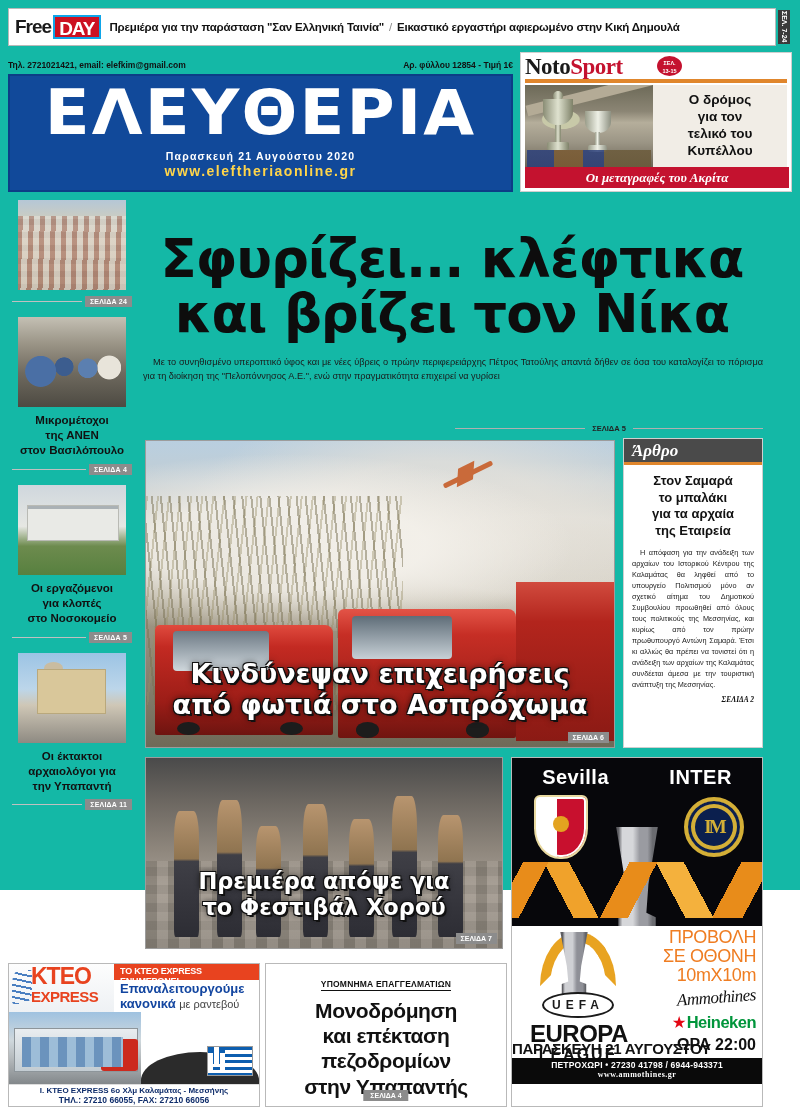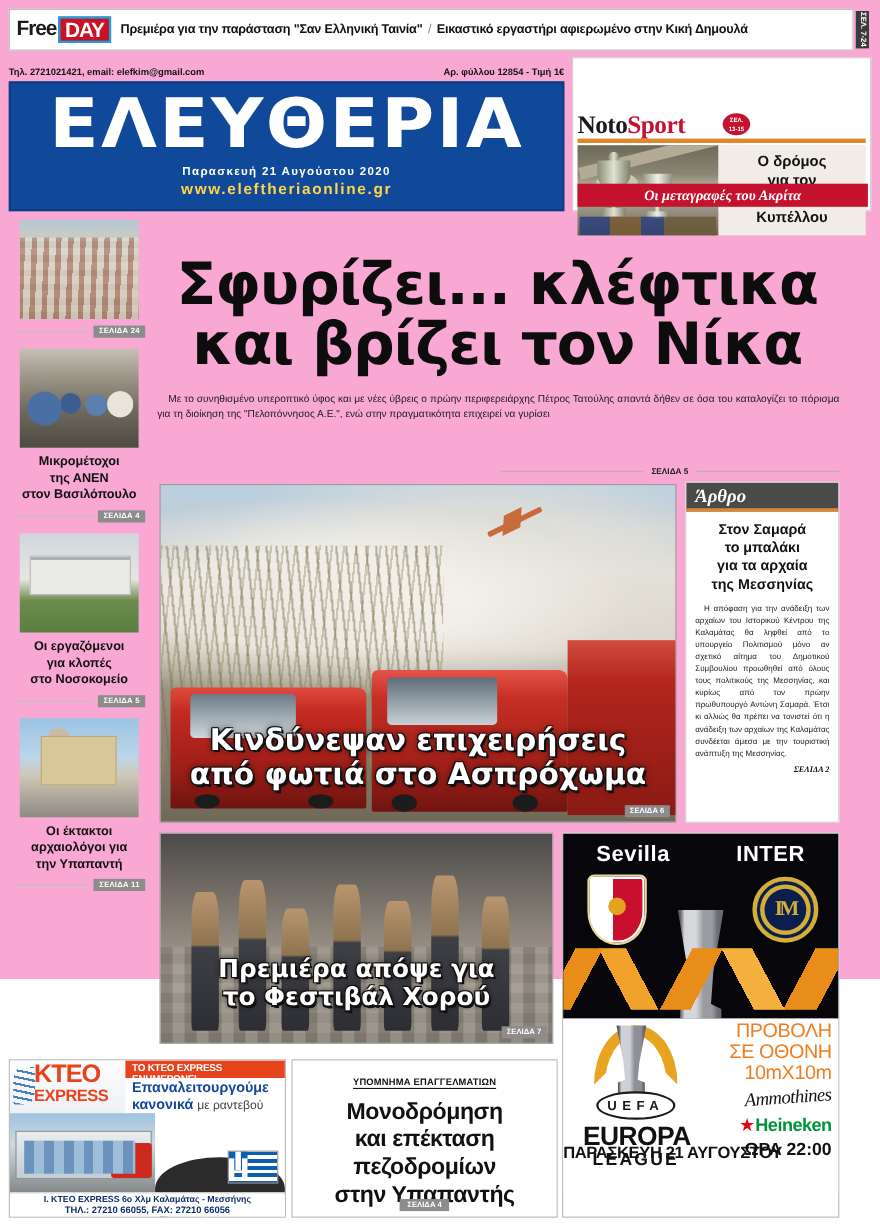--- a/index.html
+++ b/index.html
@@ -2,21 +2,21 @@
 <html><head>
 <meta charset="utf-8">
 <style>
   * { box-sizing: border-box; margin: 0; padding: 0; }
   html, body {
     width: 800px; height: 1114px;
     background: #ffffff;
     font-family: "Liberation Sans", "DejaVu Sans", sans-serif;
     overflow: hidden;
   }
-  .page { position: relative; width: 800px; height: 890px; background:#f9a8d4; }
+  .page { position: relative; width: 800px; height: 890px; background:#14b8a6; }
 
   
   .freeday-bar {
     position:absolute; left:8px; top:8px; width:768px; height:38px;
     border:1px solid #b9b9b9; background:#fff;
     display:flex; align-items:center; padding:0 4px;
   }
   .freeday-logo {
     display:flex; align-items:stretch; height:24px; margin-right:9px; flex:0 0 auto;
   }
@@ -65,21 +65,21 @@
   .masthead-url {
     color:#ffd54a; font-size:14px; font-weight:bold; letter-spacing:1.5px;
     margin-top:1px;
   }
 
   
   .notosport {
     position:absolute; left:520px; top:52px; width:272px; height:140px;
     border:1px solid #cfcfcf; background:#fff;
   }
-  .ns-logo-row { position:relative; height:26px; padding:1px 4px 0 4px;margin-top:47px; }
+  .ns-logo-row { position:relative; height:26px; padding:1px 4px 0 4px; }
   .ns-logo {
     font-family:"Liberation Serif","DejaVu Serif",serif; font-weight:bold;
     font-size:23px; color:#1a1a1a; letter-spacing:-0.5px; line-height:25px;
   }
   .ns-logo .red { color:#c4122f; }
   .ns-badge {
     position:absolute; left:136px; top:3px; width:25px; height:20px;
     background:#c4122f; color:#fff; border-radius:50%;
     font-size:5.5px; font-weight:bold; text-align:center; line-height:8px;
     padding-top:3px;
@@ -593,21 +593,21 @@
     </div>
     <div class="photo-ref">ΣΕΛΙΔΑ 6</div>
   </div>
 
   <div class="arthro">
     <div class="arthro-head">Άρθρο</div>
     <div class="arthro-title">
       <div>Στον Σαμαρά</div>
       <div>το μπαλάκι</div>
       <div>για τα αρχαία</div>
-      <div>της Μεσσηνίας</div>
+      <div>της Εταιρεία</div>
     </div>
     <div class="arthro-body">Η απόφαση για την ανάδειξη των αρχαίων του Ιστορικού Κέντρου της Καλαμάτας θα ληφθεί από το υπουργείο Πολιτισμού μόνο αν σχετικό αίτημα του Δημοτικού Συμβουλίου προωθηθεί από όλους τους πολιτικούς της Μεσσηνίας, και κυρίως από τον πρώην πρωθυπουργό Αντώνη Σαμαρά. Έτσι κι αλλιώς θα πρέπει να τονιστεί ότι η ανάδειξη των αρχαίων της Καλαμάτας συνδέεται άμεσα με την τουριστική ανάπτυξη της Μεσσηνίας.</div>
     <div class="arthro-ref">ΣΕΛΙΔΑ 2</div>
   </div>
 
   <div class="dance-photo">
     <div class="dancer d1"></div>
     <div class="dancer d2"></div>
     <div class="dancer d3"></div>
     <div class="dancer d4"></div>
@@ -646,20 +646,24 @@
         <div class="el-promo">
           <div>ΠΡΟΒΟΛΗ</div>
           <div>ΣΕ ΟΘΟΝΗ</div>
           <div>10mX10m</div>
         </div>
         <div class="el-signature">Ammothines</div>
         <div class="el-heineken"><span class="el-star">★</span><span class="el-heineken-w">Heineken</span></div>
         <div class="el-ora">ΩΡΑ 22:00</div>
       </div>
       <div class="el-date">ΠΑΡΑΣΚΕΥΗ 21 ΑΥΓΟΥΣΤΟΥ</div>
+      <div class="el-footer">
+        <div class="el-contact">ΠΕΤΡΟΧΩΡΙ • 27230 41798 / 6944-943371</div>
+        <div class="el-web">www.ammothines.gr</div>
+      </div>
     </div>
   </div>
 
   <div class="kteo-ad">
     <div class="kteo-top">
       <div class="kteo-logo-box">
         <div class="kteo-swoosh"></div>
         <div class="kteo-k">KTEO</div>
         <div class="kteo-e">EXPRESS</div>
       </div>

